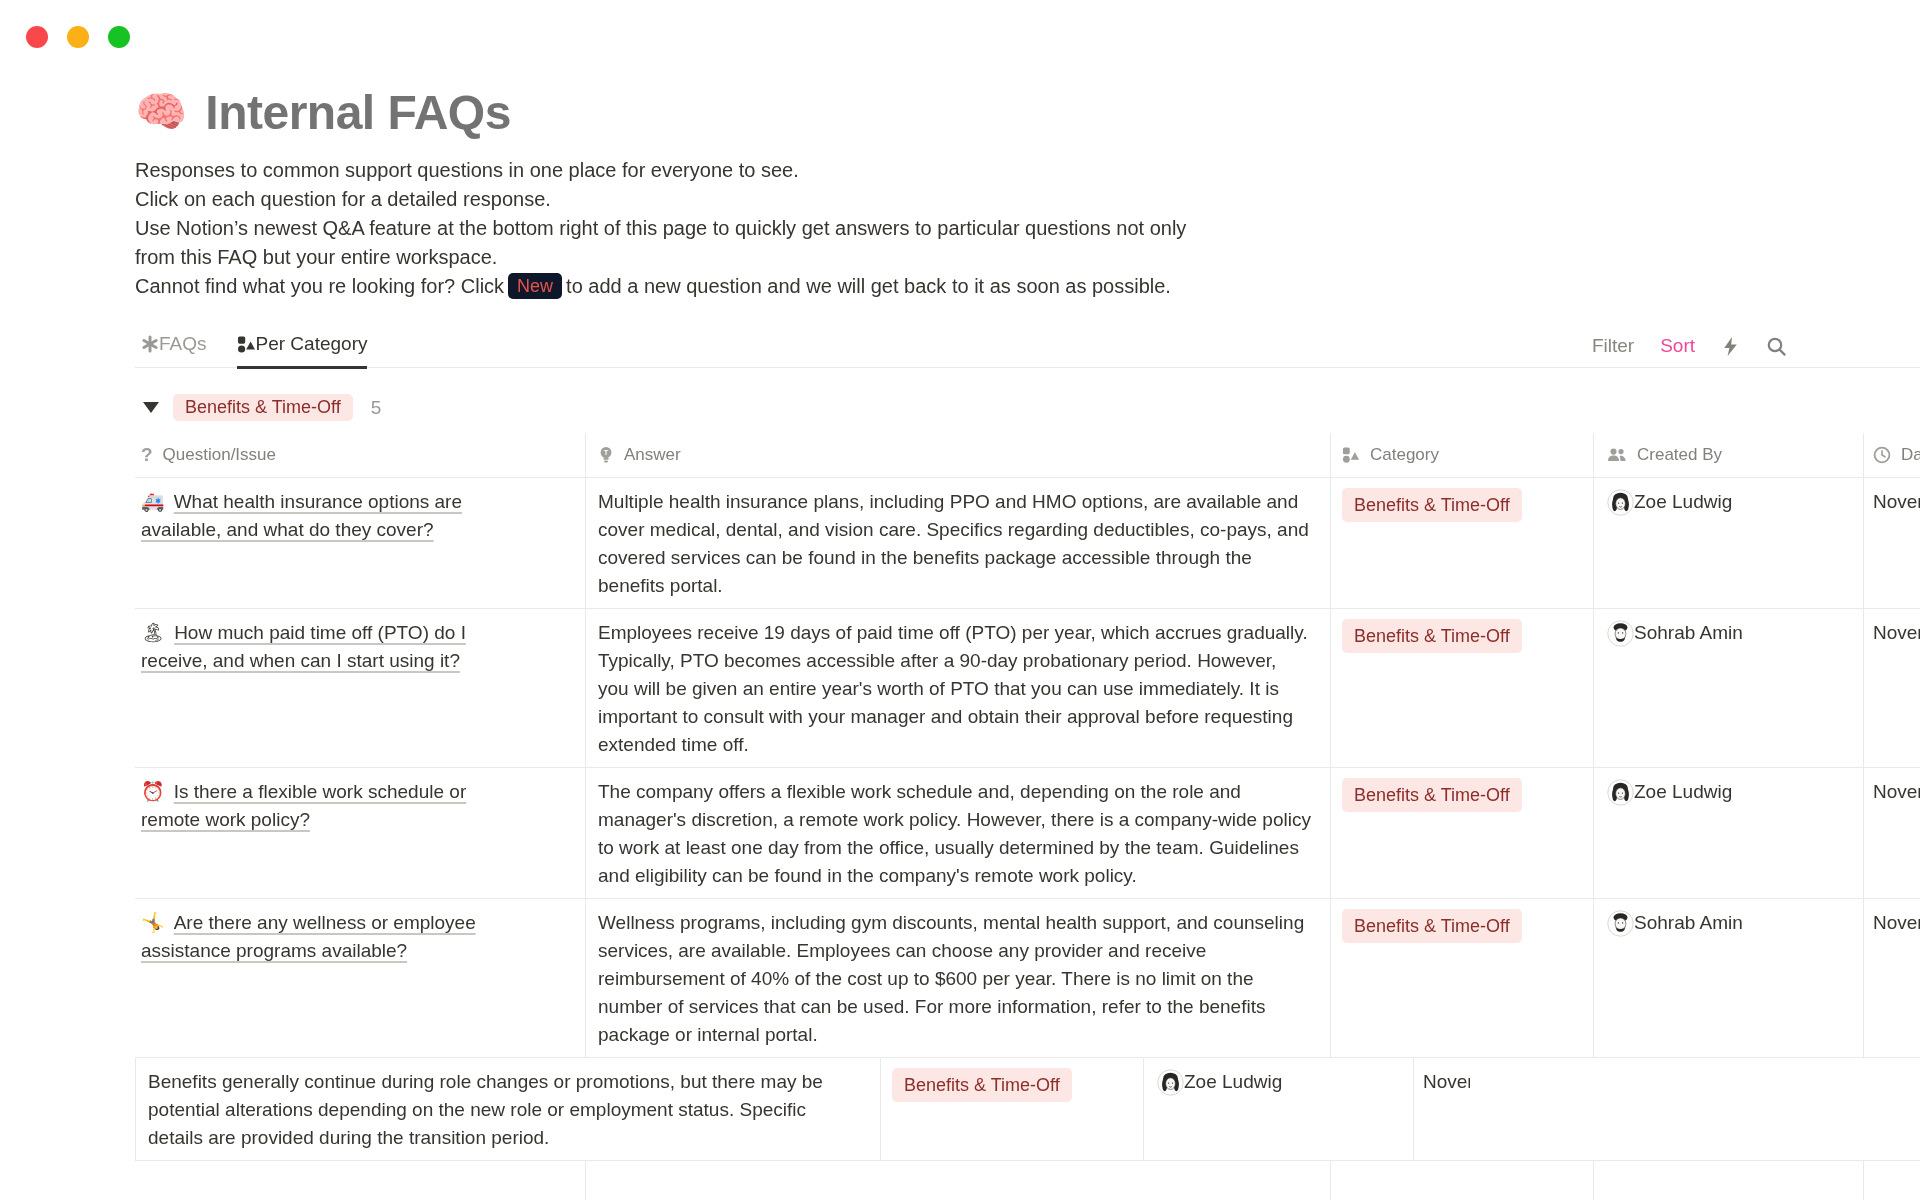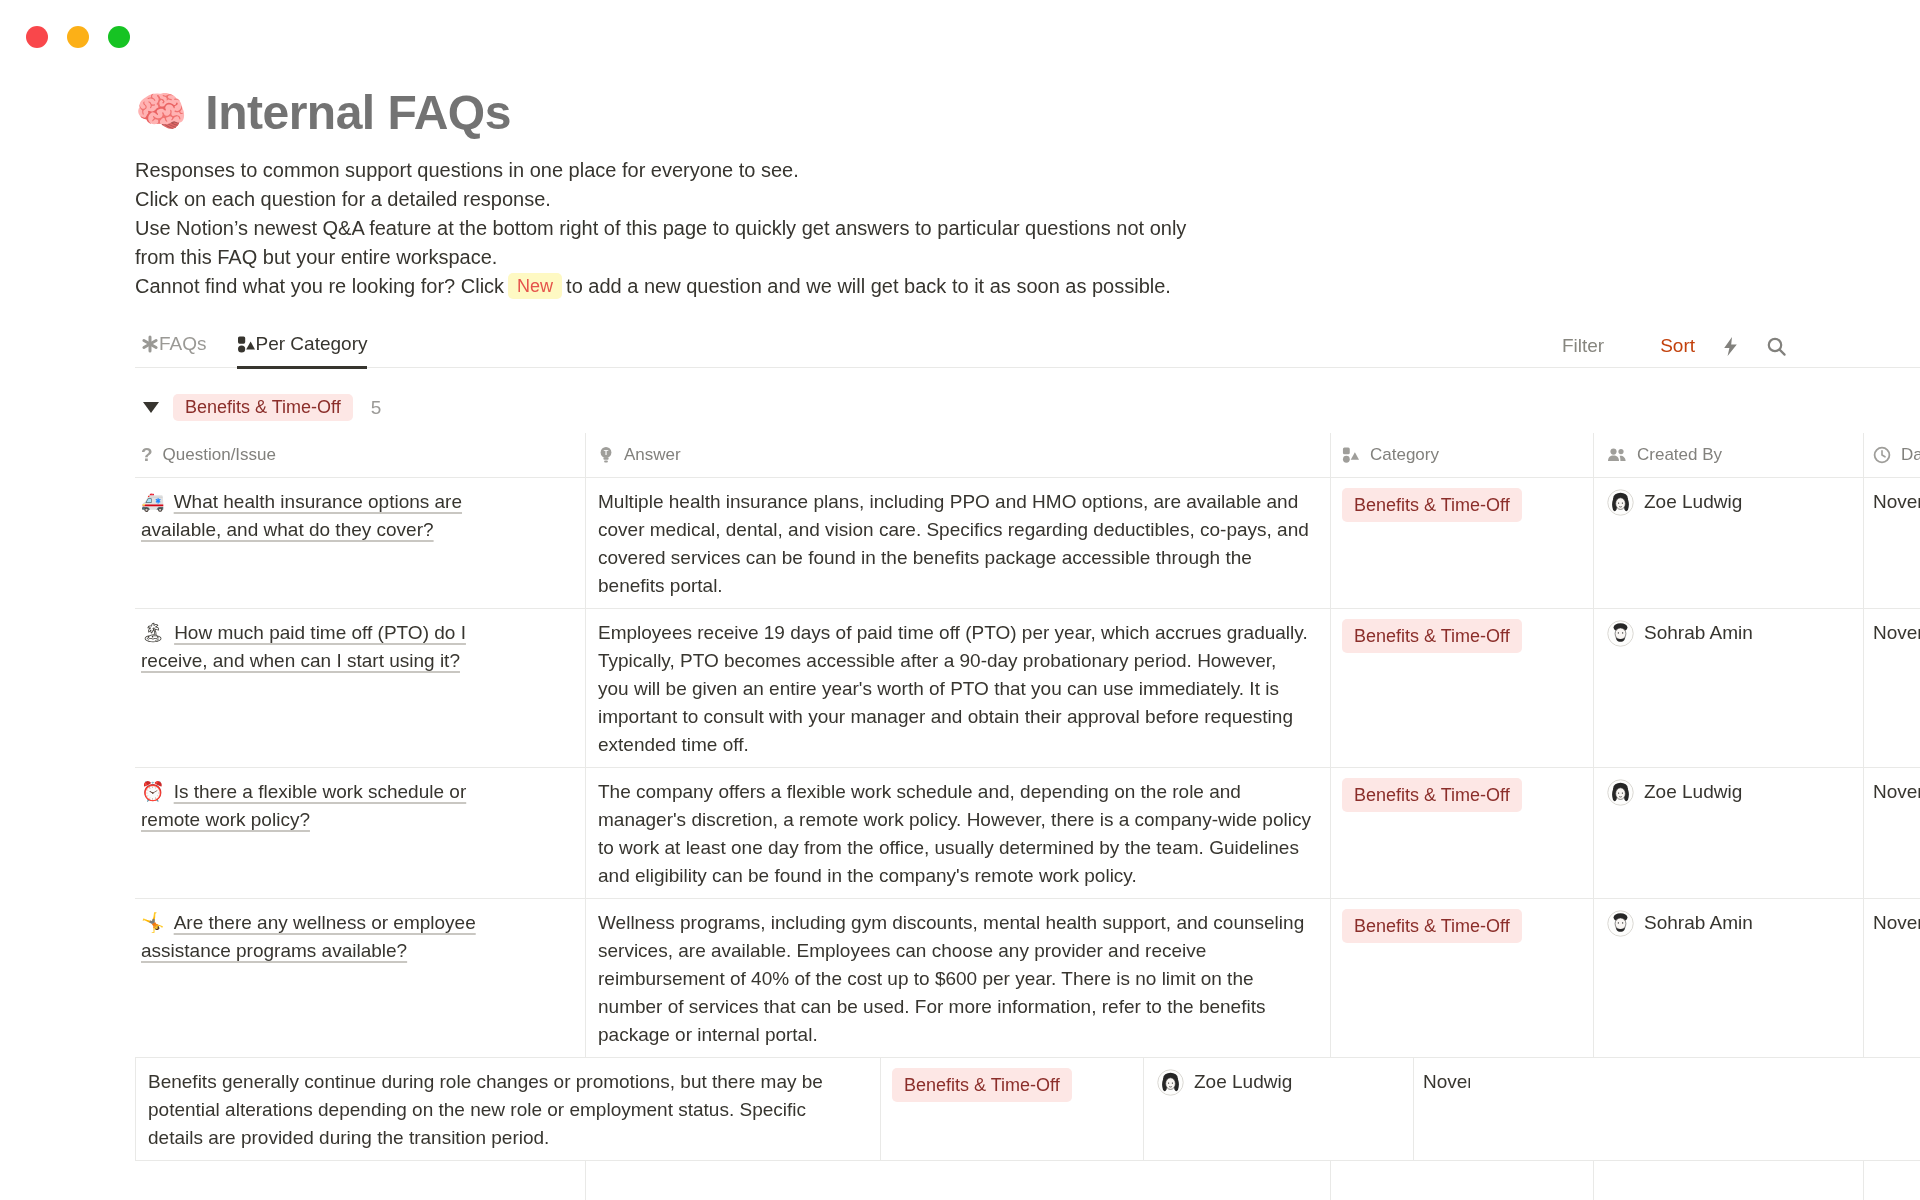--- a/index.html
+++ b/index.html
@@ -14,34 +14,34 @@
   .content { position:absolute; top:0; left:0; width:1920px; padding-left:135px; }
 
   
   .title-row { margin-top:84px; display:flex; align-items:center; gap:18px; }
   .title-emoji { font-size:42px; line-height:56px; }
   .page-title { font-size:48px; font-weight:700; letter-spacing:-0.5px; color:#737373; }
 
   
   .intro { margin-top:16px; font-size:20px; line-height:29px; color:#37352f; }
   .intro .line { white-space:nowrap; }
-  .new-badge { display:inline-block; background:#fef9c3; color:#e5534b; font-size:18px;
+  .new-badge { display:inline-block; background:#0f172a; color:#e5534b; font-size:18px;
                line-height:24px; padding:1px 9px; border-radius:5px; margin:0 4px; vertical-align:1px; }
 
   
   .toolbar { margin-top:23px; width:1785px; display:flex; align-items:flex-end;
              border-bottom:1px solid #e9e9e7; height:44px; position:relative; }
   .tabs { display:flex; gap:30px; margin-left:6px; }
   .tab { display:flex; align-items:center; font-size:19px; padding-bottom:12px; cursor:pointer; }
   .tab.inactive { color:#9a9995; }
   .tab.active { color:#37352f; font-weight:500; border-bottom:3px solid #37352f; margin-bottom:-2px; padding-bottom:11px; }
   .toolbar-right { position:absolute; right:133px; bottom:10px; display:flex; align-items:center; gap:26px; }
   .tb-label { font-size:19px; }
   .filter-label { color:#87867f; }
-  .sort-label { color:#c2410c;margin-left:30px; }
+  .sort-label { color:#ec4899; }
   .tb-icon { display:flex; align-items:center; }
 
   
   .group-row { margin-top:26px; display:flex; align-items:center; gap:14px; }
   .disclosure { width:0; height:0; border-left:8px solid transparent; border-right:8px solid transparent;
                 border-top:11px solid #37352f; margin-left:8px; cursor:pointer; }
   .tag { display:inline-block; background:#fde7e5; color:#8b2e2a; border-radius:5px;
          padding:3px 12px; font-size:18px; font-weight:500; white-space:nowrap; }
   .group-count { color:#9b9a97; font-size:19px; margin-left:4px; }
 
@@ -62,21 +62,21 @@
   .trow { display:flex; border-bottom:1px solid #e9e9e7; align-items:stretch; }
   .trow:nth-child(1){ min-height:124px; } .trow:nth-child(2){ min-height:153px; }
   .trow:nth-child(3){ min-height:127px; } .trow:nth-child(4){ min-height:155px; }
   .trow:nth-child(5){ min-height:91px; }
   .cell { padding-top:10px; padding-bottom:8px; font-size:19px; line-height:28px; overflow:hidden; }
   .cell.col-q { padding-right:58px; }
   .q-emoji { margin-right:9px; }
   .q-text { font-weight:500; text-decoration:underline; text-decoration-color:#c9c7c2;
             text-decoration-thickness:1.5px; text-underline-offset:4px; cursor:pointer; }
   .cell.col-a { padding-right:18px; color:#37352f; }
-  .byline { display:flex; align-items:center; gap:10px; }
+  .byline { display:flex; align-items:center; gap:0; }
   .avatar { width:27px; height:27px; flex:0 0 auto; }
   .by-name { white-space:nowrap; }
   .date-text { white-space:nowrap; }
 
   .newrow-strip { display:flex; height:57px; border-bottom:2px solid #e3e3e1; }
   .ns { height:100%; } 
   .ns.col-a,.ns.col-c,.ns.col-b,.ns.col-d { border-left:1px solid #e9e9e7; }
 
   svg { display:block; }
 </style>

